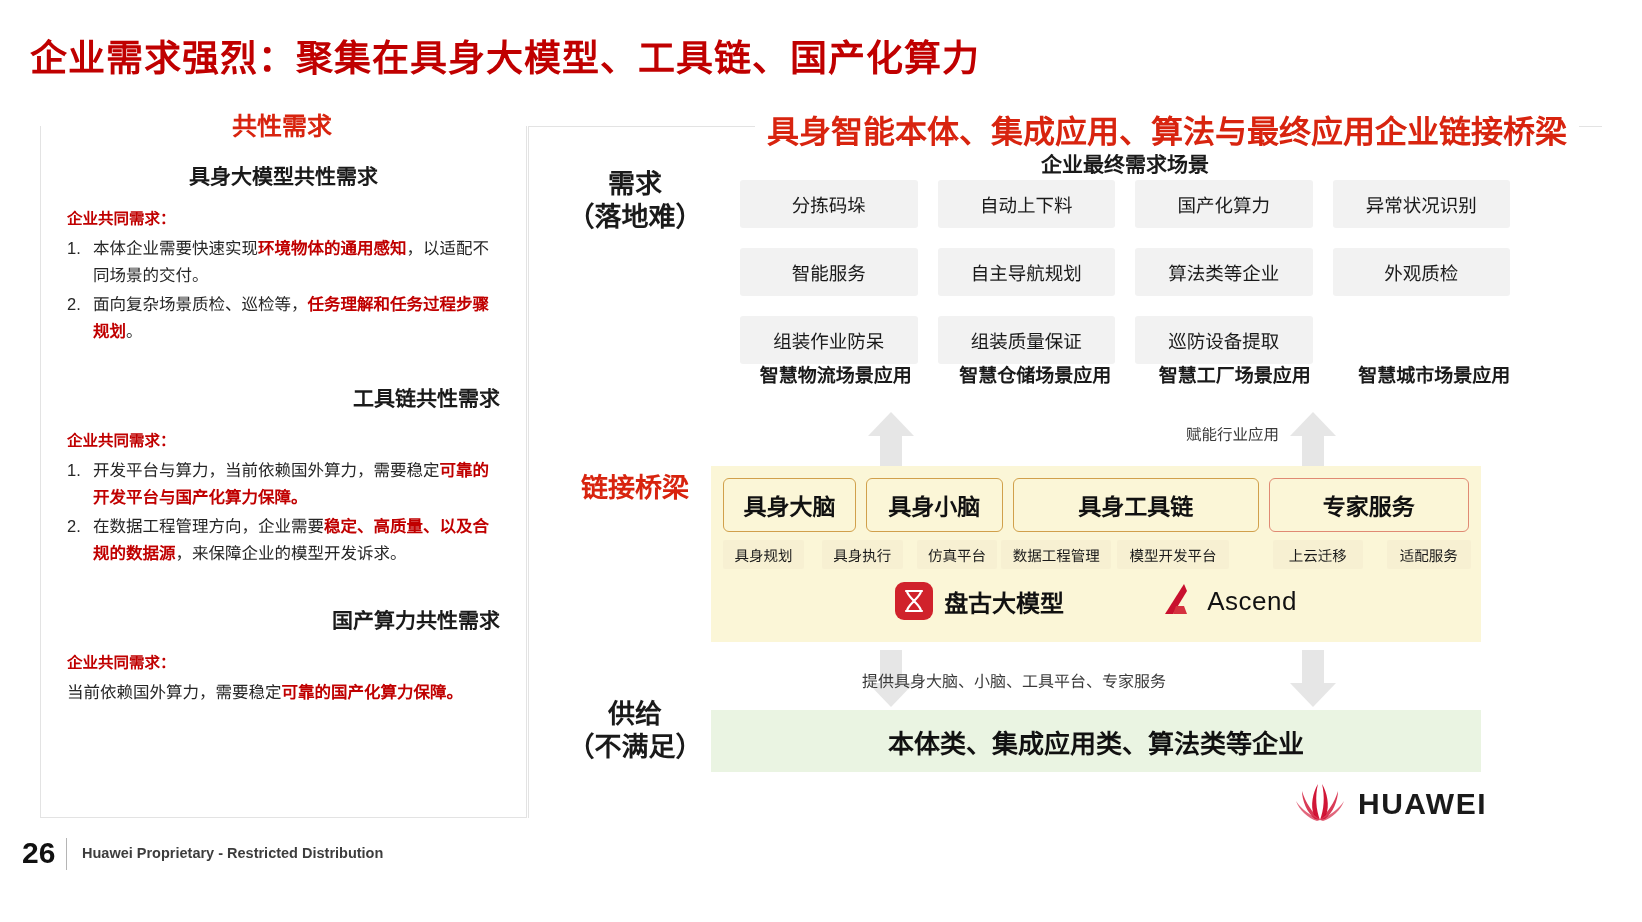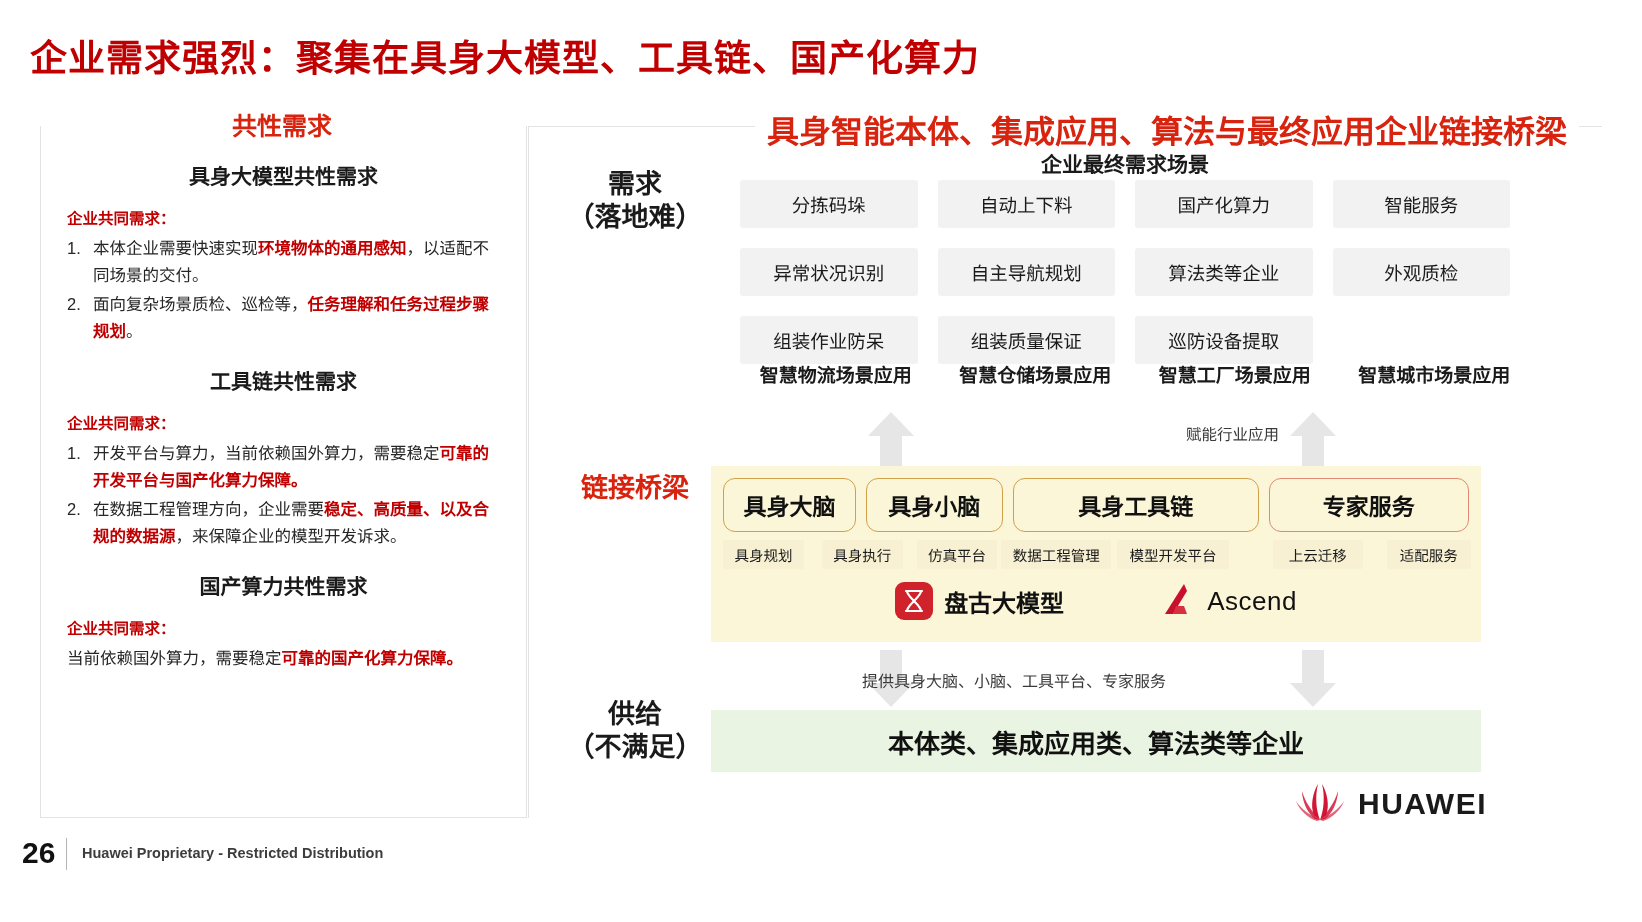--- a/index.html
+++ b/index.html
@@ -25,21 +25,21 @@
     position:absolute;left:218px;top:106px;
     font-size:25px;font-weight:bold;color:#D8240F;
     background:#fff;padding:0 14px;z-index:5;white-space:nowrap;
   }
   .lp-inner{padding:34px 26px 0 26px;}
   .lp-section{margin-bottom:16px;}
   .lp-sec-title{
     text-align:center;font-size:21px;font-weight:bold;color:#1a1a1a;
     margin:0 0 16px 0;
   }
-  .lp-sec-title.spaced{margin-top:20px;}
+  .lp-sec-title.spaced{margin-top:37px;text-align:right;}
   .lp-label{
     font-size:15.5px;font-weight:bold;color:#C00000;margin-bottom:7px;
   }
   .lp-list{margin:0;padding:0;list-style:none;}
   .lp-list li{
     display:flex;font-size:16.5px;color:#262626;line-height:1.62;
     margin-bottom:3px;
   }
   .lp-num{width:26px;flex:0 0 26px;color:#262626;}
   .lp-text{flex:1;}
@@ -110,21 +110,21 @@
   }
   
   .bridge-block{
     position:absolute;left:711px;top:466px;width:770px;height:176px;
     background:#FBF6D7;box-sizing:border-box;
   }
   .bridge-row{
     display:flex;gap:10px;padding:12px 12px 0 12px;box-sizing:border-box;
   }
   .bridge-box{
-    background:#FBF6D7;border:1.6px solid #D1A04B;border-radius:12px;
+    background:#FBF6D7;border:1.6px solid #D1A04B;border-radius:6px;
     height:52px;display:flex;align-items:center;justify-content:center;
     font-size:23px;font-weight:bold;color:#111;white-space:nowrap;
   }
   .bridge-box.b1{width:132px;}
   .bridge-box.b2{width:136px;}
   .bridge-box.b3{width:246px;}
   .bridge-box.b4{width:200px;border-color:#E08A73;}
   .tag-row{
     display:flex;gap:0;padding:8px 10px 0 12px;align-items:center;
   }
@@ -253,22 +253,22 @@
 <div class="row-label" id="label-supply">
   <div>供给</div>
   <div>（不满足）</div>
 </div>
 
 <div class="scenario-title">企业最终需求场景</div>
 <div class="scenario-grid">
   <div class="scn-cell">分拣码垛</div>
   <div class="scn-cell">自动上下料</div>
   <div class="scn-cell">国产化算力</div>
+  <div class="scn-cell">异常状况识别</div>
   <div class="scn-cell">智能服务</div>
-  <div class="scn-cell">异常状况识别</div>
   <div class="scn-cell">自主导航规划</div>
   <div class="scn-cell">算法类等企业</div>
   <div class="scn-cell">外观质检</div>
   <div class="scn-cell">组装作业防呆</div>
   <div class="scn-cell">组装质量保证</div>
   <div class="scn-cell">巡防设备提取</div>
 </div>
 <div class="scenario-foot">
   <div class="scn-foot-cell">智慧物流场景应用</div>
   <div class="scn-foot-cell">智慧仓储场景应用</div>

